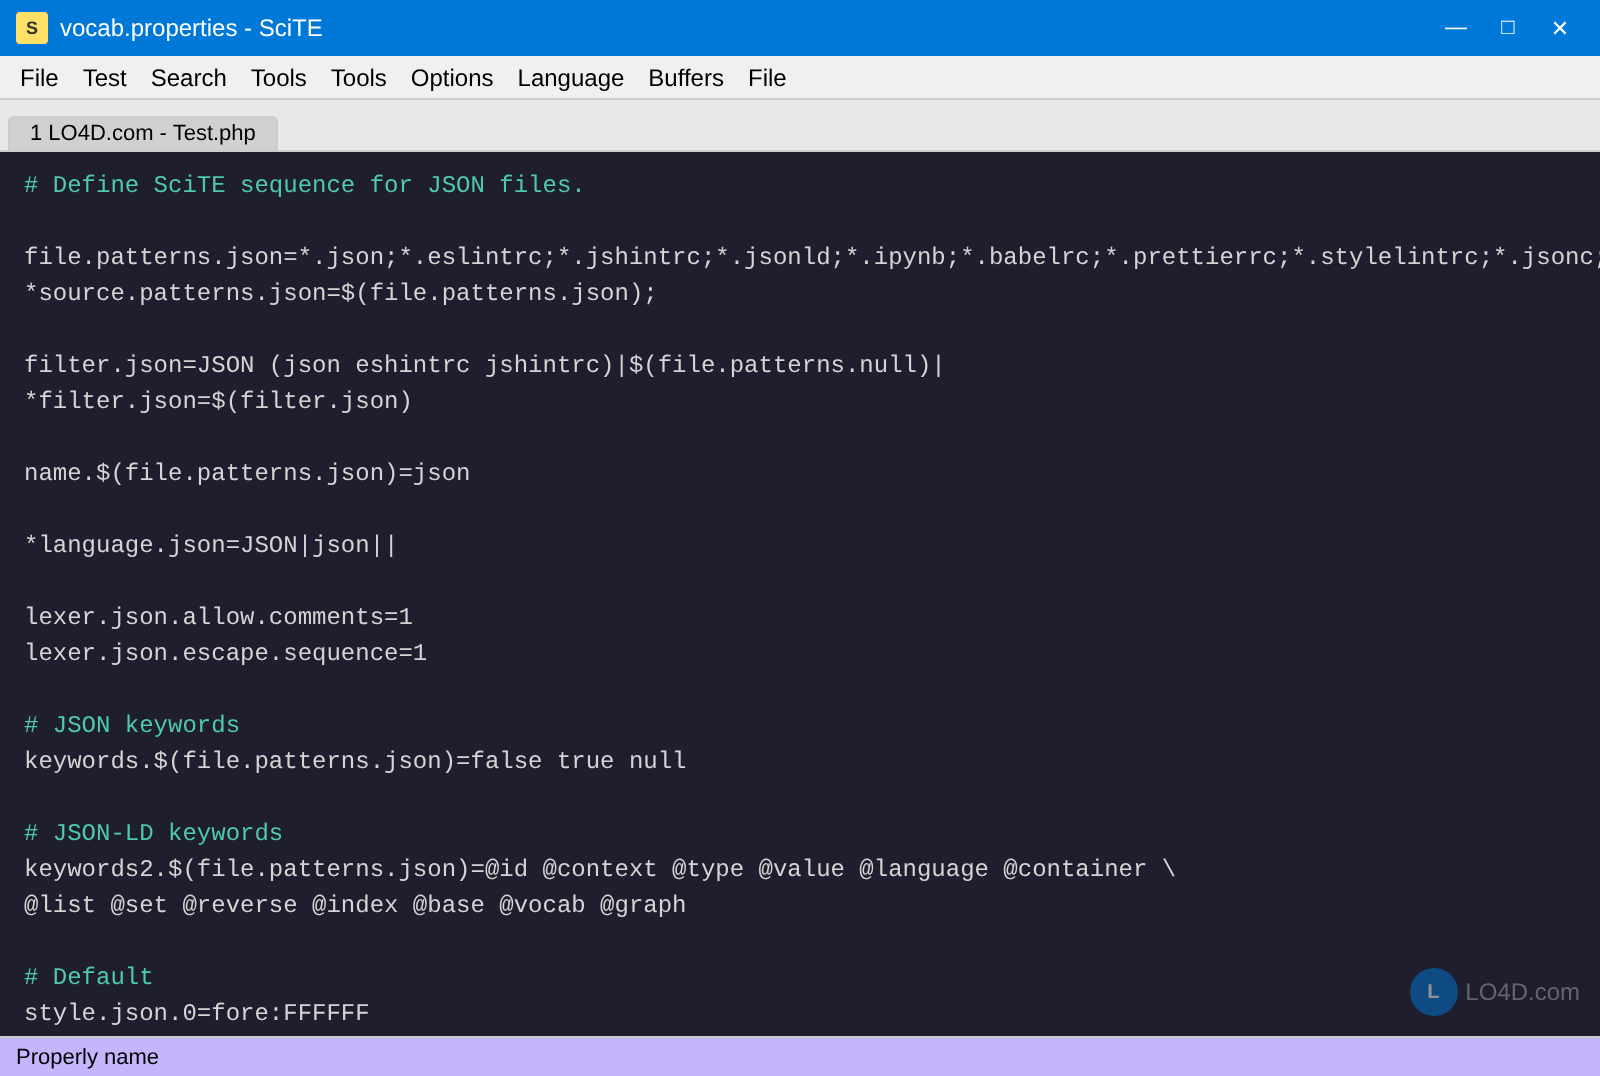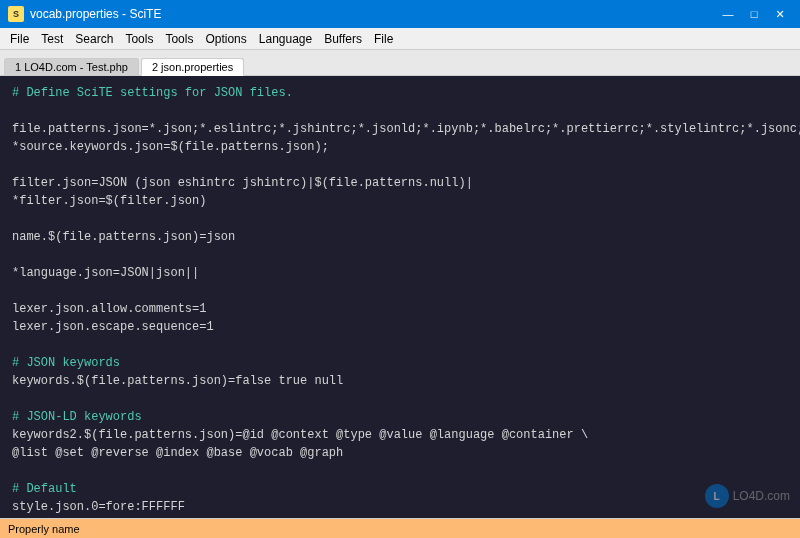--- a/index.html
+++ b/index.html
@@ -174,21 +174,21 @@
 
     .editor-container {
       position: relative;
       display: flex;
       flex: 1;
       overflow: hidden;
     }
 
     
     .status-bar {
-      background: #fdba74;
+      background: #c4b5fd;
       border-top: 1px solid #ccc;
       padding: 2px 8px;
       font-family: 'Segoe UI', Arial, sans-serif;
       font-size: 11px;
       height: 20px;
       display: flex;
       align-items: center;
       flex-shrink: 0;
     }
   </style>
@@ -214,29 +214,28 @@
   <span class="menu-item">Tools</span>
   <span class="menu-item">Tools</span>
   <span class="menu-item">Options</span>
   <span class="menu-item">Language</span>
   <span class="menu-item">Buffers</span>
   <span class="menu-item">File</span>
 </div>
 
 <div class="tabs-bar">
   <div class="tab">1 LO4D.com - Test.php</div>
-  <div class="tab active">2 json.properties</div>
 </div>
 
 <div class="editor-container">
   <div class="editor-area">
-    <div class="code-content"><span class="comment"># Define SciTE settings for JSON files.</span>
+    <div class="code-content"><span class="comment"># Define SciTE sequence for JSON files.</span>
 
 <span class="normal">file.patterns.json=*.json;*.eslintrc;*.jshintrc;*.jsonld;*.ipynb;*.babelrc;*.prettierrc;*.stylelintrc;*.jsonc;*.jscop</span>
-<span class="normal">*source.keywords.json=$(file.patterns.json);</span>
+<span class="normal">*source.patterns.json=$(file.patterns.json);</span>
 
 <span class="normal">filter.json=JSON (json eshintrc jshintrc)|$(file.patterns.null)|</span>
 <span class="normal">*filter.json=$(filter.json)</span>
 
 <span class="normal">name.$(file.patterns.json)=json</span>
 
 <span class="normal">*language.json=JSON|json||</span>
 
 <span class="normal">lexer.json.allow.comments=1</span>
 <span class="normal">lexer.json.escape.sequence=1</span>

